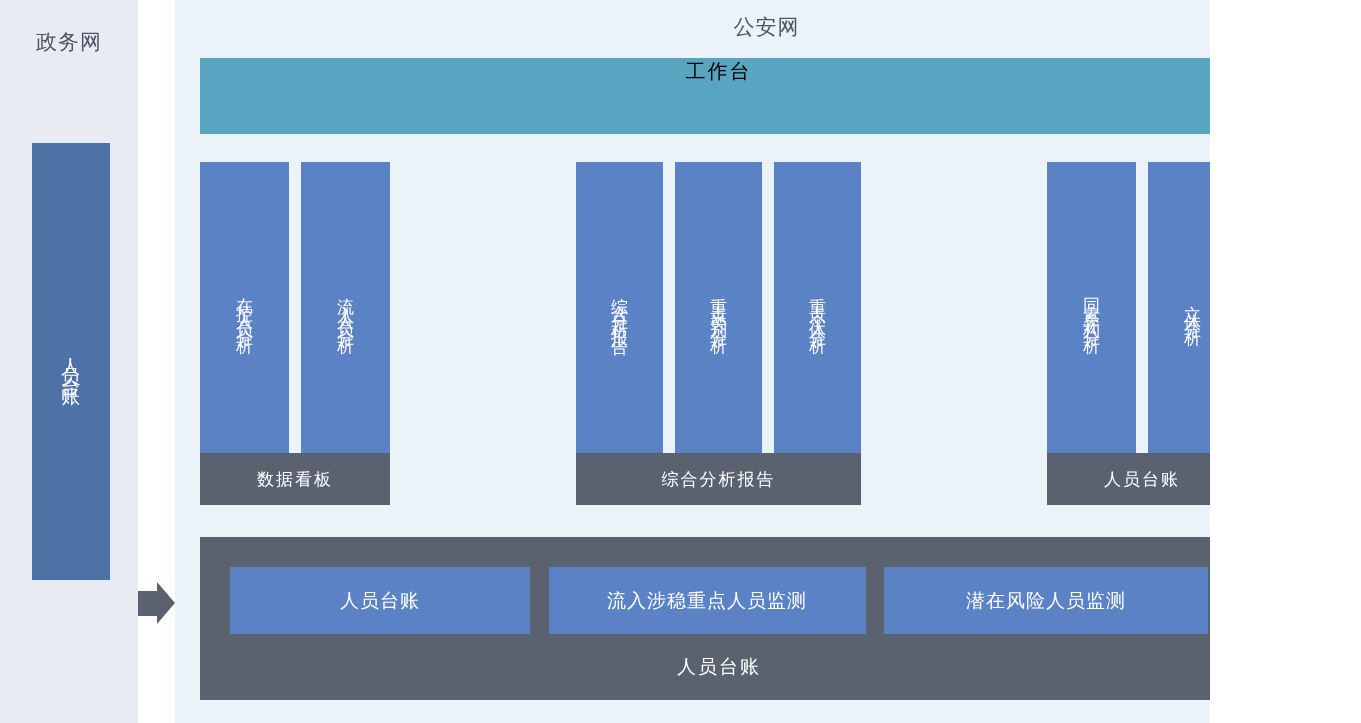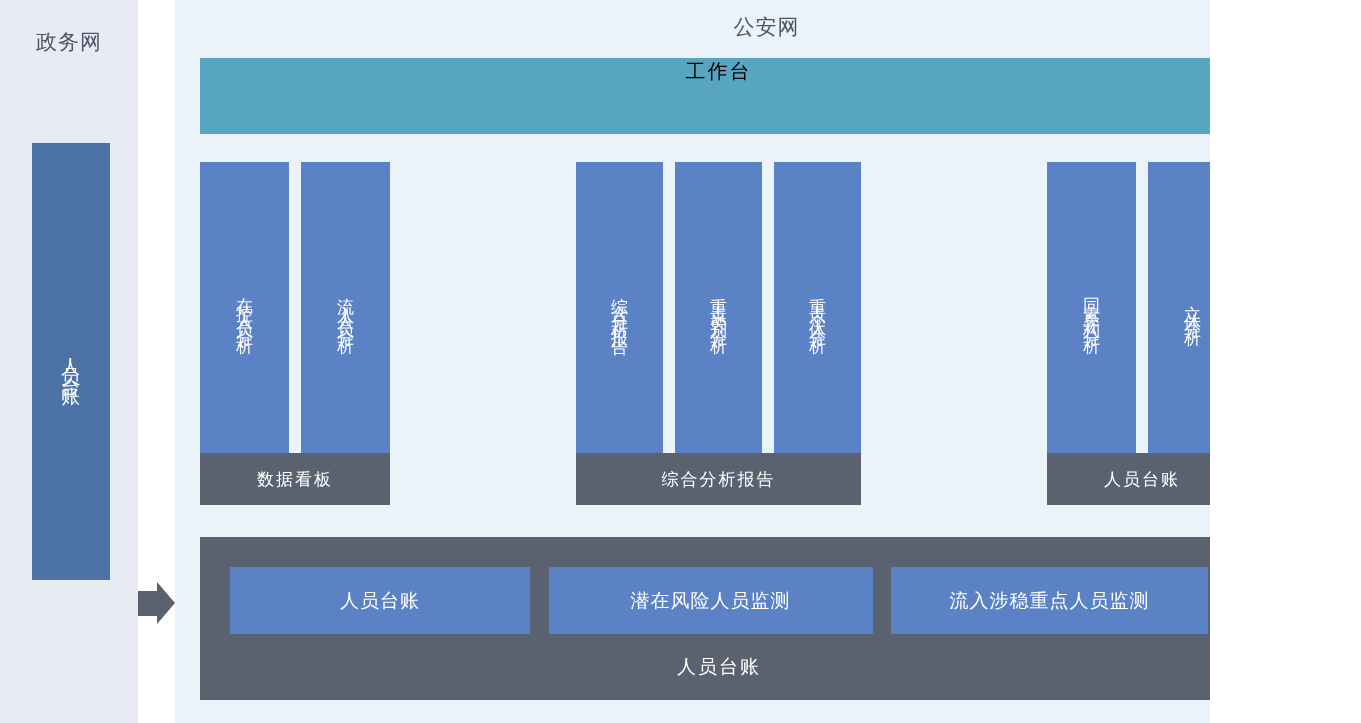--- a/index.html
+++ b/index.html
@@ -161,25 +161,25 @@
       </section>
 
 
     </div>
 
     <div class="bottom-box">
       <div class="btn-row">
         <div class="bbtn b1">
           <span>人员台账</span>
         </div>
+        <div class="bbtn b3">
+          <span>流入涉稳重点人员监测</span>
+        </div>
         <div class="bbtn b2">
           <span>潜在风险人员监测</span>
-        </div>
-        <div class="bbtn b3">
-          <span>流入涉稳重点人员监测</span>
         </div>
       </div>
       <div class="box-label">人员台账</div>
     </div>
 
     <div class="side-bar right-bar">
       <span class="vtext">电子档案</span>
     </div>
   </main>
 

